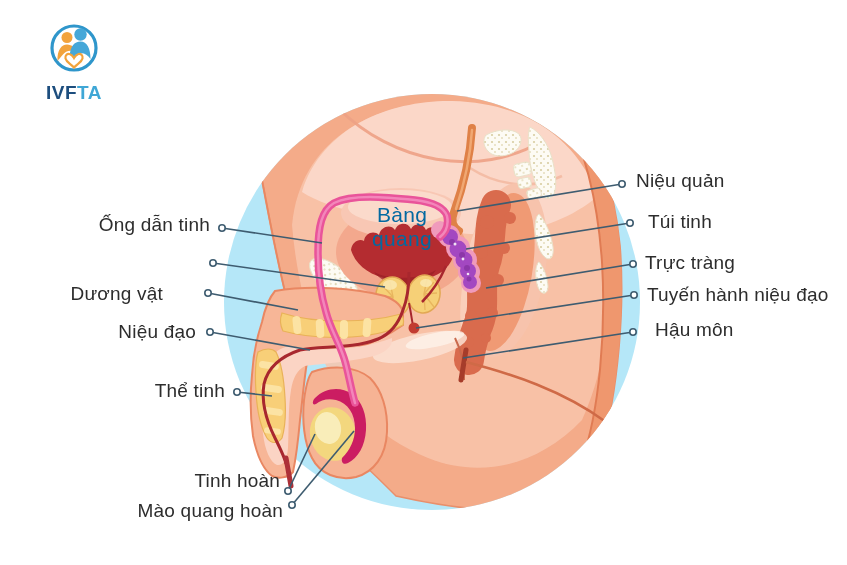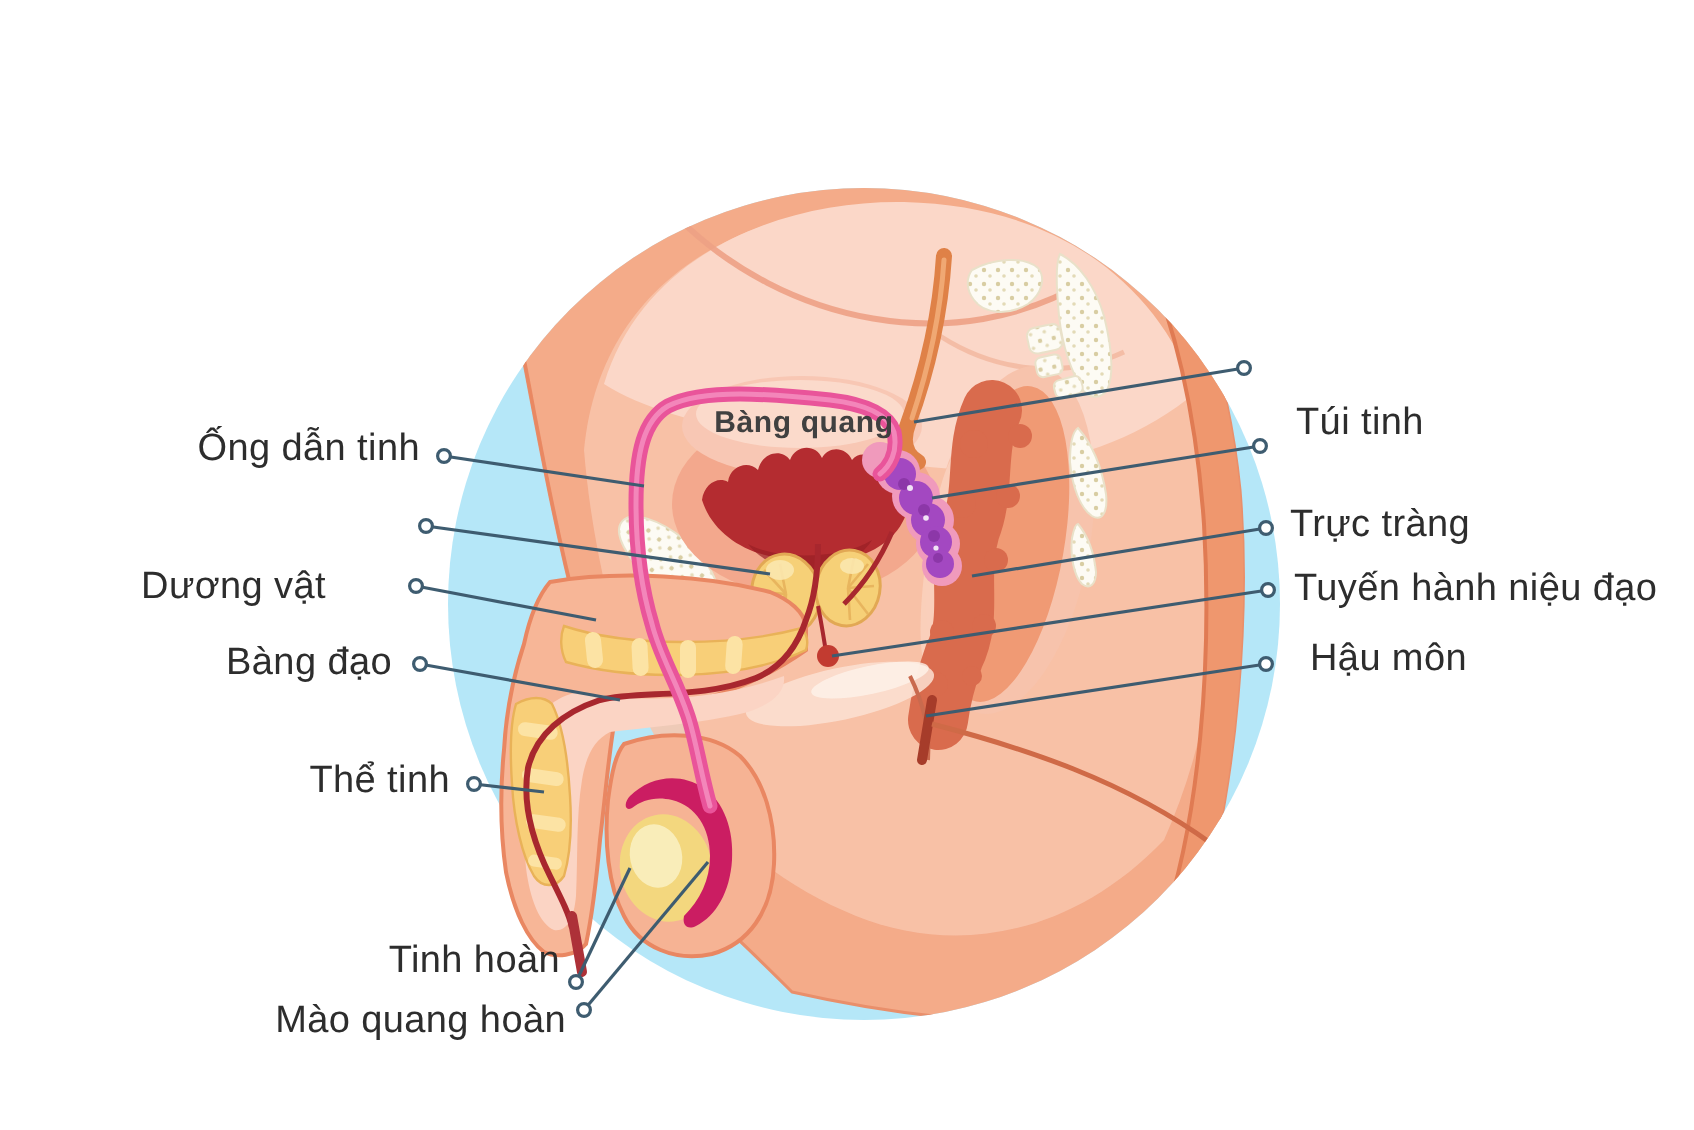--- a/index.html
+++ b/index.html
@@ -9,21 +9,21 @@
   }
   .art{position:absolute;left:0;top:0;z-index:1;}
   .lbl{
     position:absolute;z-index:3;font-size:19px;line-height:22px;color:#2d2d2d;
     white-space:nowrap;letter-spacing:.2px;
   }
   .lbl.l{text-align:left;}
   .lbl.r{text-align:left;}
   .organ-label{
     position:absolute;z-index:3;left:350px;top:203px;width:104px;text-align:center;
-    font-size:15px;font-weight:bold;color:#404040;letter-spacing:.3px;
+    font-size:21px;font-weight:normal;color:#0369a1;letter-spacing:.3px;
   }
   .logo{position:absolute;left:38px;top:22px;width:72px;z-index:3;text-align:center;}
   .logo-text{font-size:19px;font-weight:bold;letter-spacing:.5px;margin-top:2px;}
   .logo-text .p1{color:#1d4e7e;}
   .logo-text .p2{color:#3fa7d6;}
 </style>
 </head>
 <body>
 
 <div class="stage">
@@ -221,28 +221,40 @@
         <circle cx="288" cy="491" r="3.2"></circle>
     <circle cx="292" cy="505" r="3.2"></circle>
         <circle cx="622" cy="184" r="3.2"></circle>
         <circle cx="630" cy="223" r="3.2"></circle>
     <circle cx="633" cy="264" r="3.2"></circle>
         <circle cx="634" cy="295" r="3.2"></circle>
         <circle cx="633" cy="332" r="3.2"></circle>
   </g>
 </svg>
 
+<div class="logo">
+  <svg width="70" height="54" viewBox="0 0 70 54">
+    <circle cx="35" cy="26" r="22" fill="#ffffff" stroke="#2f96cb" stroke-width="3.2"></circle>
+    <circle cx="28" cy="15.5" r="5.5" fill="#f2a33c"></circle>
+    <path d="M 18.5,39 C 18,28 22.5,22.5 28,22.5 C 33,22.5 36.5,26 37.5,31 C 33.5,27.5 27,28 23.5,33 C 21.5,35.5 19.5,37.5 18.5,39 Z" fill="#f2a33c"></path>
+    <circle cx="41.5" cy="12.5" r="6.2" fill="#45a7d8"></circle>
+    <path d="M 30.5,36 C 31,24 35.5,19.5 41.5,19.5 C 48,19.5 51.5,26 51.5,37 C 47.5,30.5 41,29.5 36.5,33.5 C 34,35.5 31.5,36 30.5,36 Z" fill="#45a7d8"></path>
+    <path d="M 35,45.5 C 31.5,41.5 27.5,40.5 26.5,36.5 C 25.8,33.5 28,31.5 30.5,32 C 32.5,32.5 34,34.3 35,36 C 36,34.3 37.5,32.5 39.5,32 C 42,31.5 44.2,33.5 43.5,36.5 C 42.5,40.5 38.5,41.5 35,45.5 Z" fill="#ffffff" stroke="#f2a33c" stroke-width="2.2"></path>
+  </svg>
+  <div class="logo-text"><span class="p1">IVF</span><span class="p2">TA</span></div>
+</div>
 
 <div class="organ-label">Bàng quang</div>
 
 <div class="lbl l" style="right:637px;top:214px">Ống dẫn tinh</div>
 <div class="lbl l" style="right:684px;top:283px">Dương vật</div>
-<div class="lbl l" style="right:651px;top:321px">Bàng đạo</div>
+<div class="lbl l" style="right:651px;top:321px">Niệu đạo</div>
 <div class="lbl l" style="right:622px;top:380px">Thể tinh</div>
 <div class="lbl l" style="right:567px;top:470px">Tinh hoàn</div>
 <div class="lbl l" style="right:564px;top:500px">Mào quang hoàn</div>
 
-<div class="lbl r" style="left:648px;top:201px">Túi tinh</div>
+<div class="lbl r" style="left:636px;top:170px">Niệu quản</div>
+<div class="lbl r" style="left:648px;top:211px">Túi tinh</div>
 <div class="lbl r" style="left:647px;top:284px">Tuyến hành niệu đạo</div>
 <div class="lbl r" style="left:645px;top:252px">Trực tràng</div>
 <div class="lbl r" style="left:655px;top:319px">Hậu môn</div>
 
 </div>
 
 </body></html>

